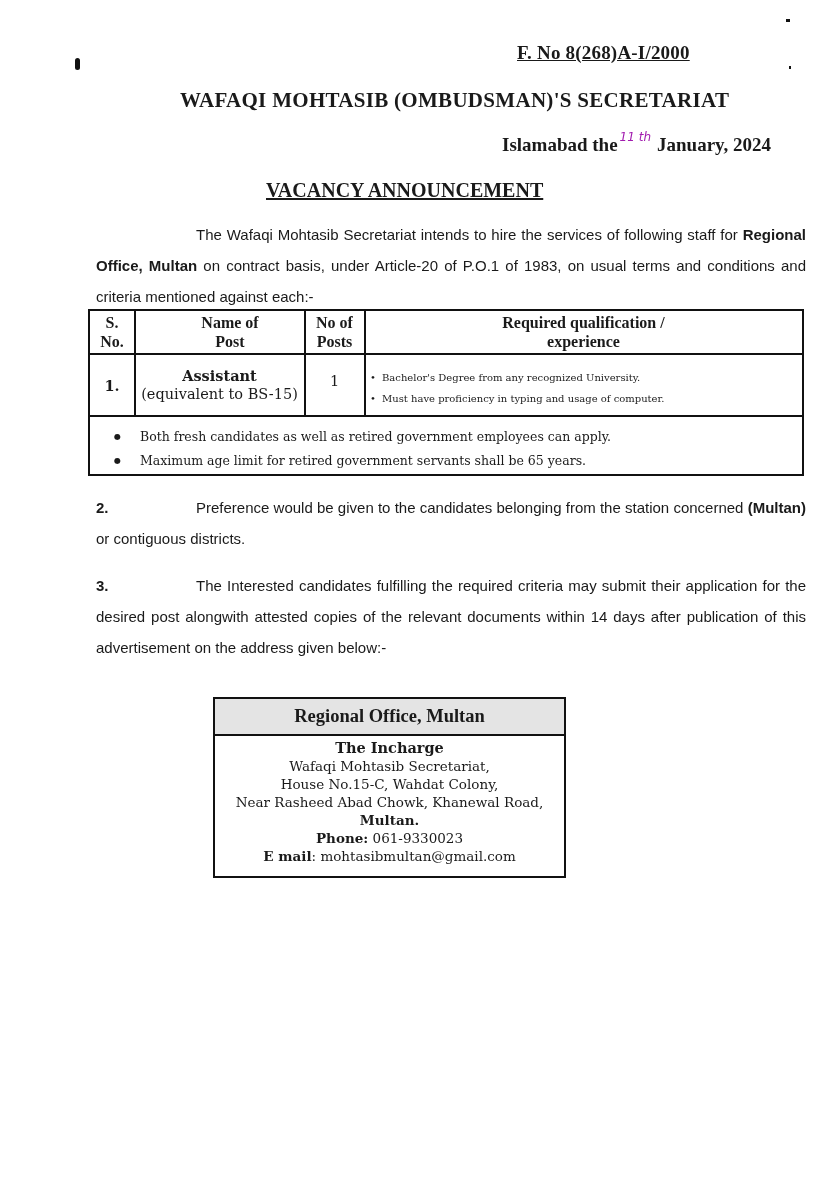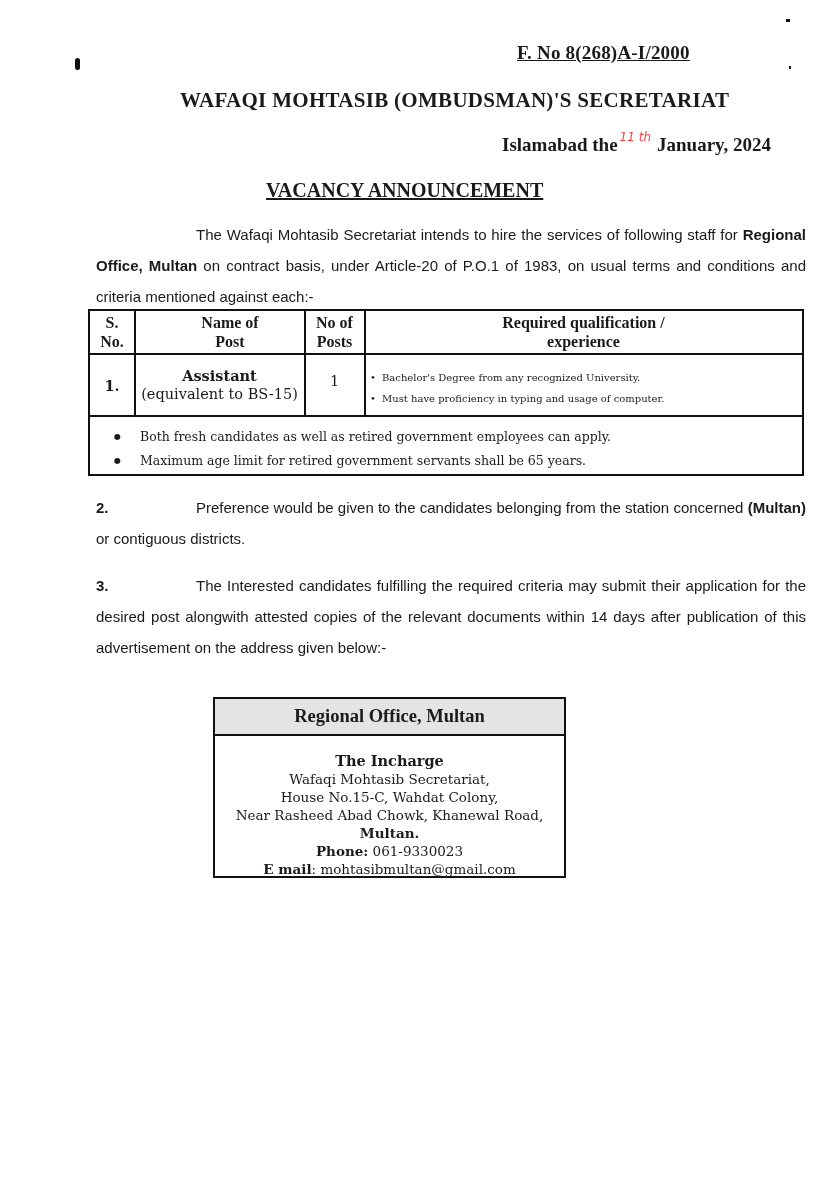--- a/index.html
+++ b/index.html
@@ -13,21 +13,21 @@
     font-size:19px; text-decoration:underline; letter-spacing:0.2px;
   }
   .org {
     left:143px; top:88px; font-family:"Liberation Serif", serif; font-weight:bold;
     font-size:21px; letter-spacing:0.3px;margin-left:37px;
   }
   .dateline {
     left:502px; top:134px; font-family:"Liberation Serif", serif; font-weight:bold; font-size:19px;
   }
   .dateline .hand {
-    font-family:"DejaVu Sans", sans-serif; font-weight:normal; color:#ef4444; font-size:12px;
+    font-family:"DejaVu Sans", sans-serif; font-weight:normal; color:#a21caf; font-size:12px;
     position:relative; top:-10px; margin:0 6px 0 2px; font-style:italic;
   }
   .title {
     left:266px; top:179px; font-family:"Liberation Serif", serif; font-weight:bold;
     font-size:20px; text-decoration:underline;
   }
   .para {
     left:96px; width:710px; font-family:"Liberation Sans", sans-serif; font-size:15px;
     line-height:31px; text-align:justify; font-stretch:condensed;
   }
@@ -49,21 +49,21 @@
   .notes div::before { content:"●"; font-size:8px; display:inline-block; width:26px; position:relative; top:-2px; }
 
   .addr {
     left:213px; top:697px; width:353px; height:181px; border:2px solid #111; box-sizing:border-box;
     font-family:"DejaVu Serif", serif; text-align:center; font-size:13.5px; line-height:18px;
   }
   .addr .ahead {
     height:37px; background:#e4e4e4; border-bottom:2px solid #111; box-sizing:border-box;
     font-family:"Liberation Serif", serif; font-weight:bold; font-size:18.5px; line-height:35px;
   }
-  .addr .abody { padding-top:16px; }
+  .addr .abody { padding-top:3px; }
   .addr .bold { font-weight:bold; }
   .speck { background:#111; }
 </style>
 </head>
 <body>
 
 <div class="abs speck" style="left:75px;top:58px;width:5px;height:12px;border-radius:3px;"></div>
 <div class="abs speck" style="left:786px;top:19px;width:4px;height:3px;"></div>
 <div class="abs speck" style="left:789px;top:66px;width:2px;height:3px;"></div>
 

